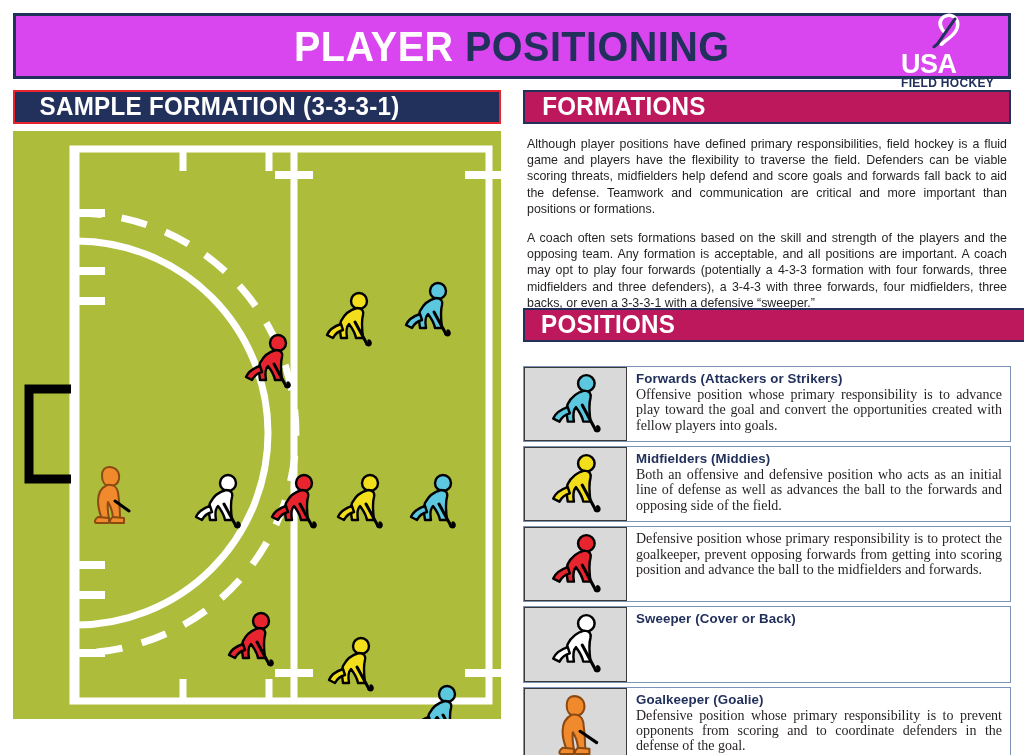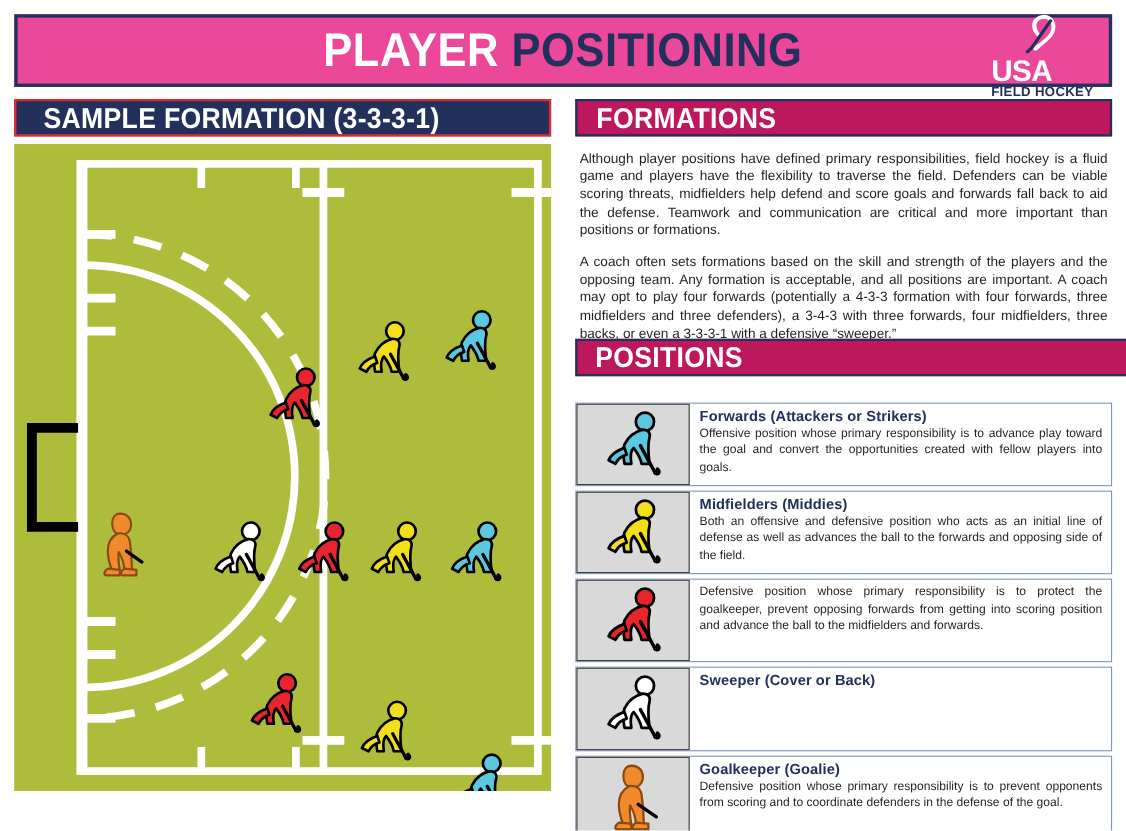--- a/index.html
+++ b/index.html
@@ -8,21 +8,21 @@
     background: #ffffff;
     font-family: "Liberation Sans", sans-serif;
     overflow: hidden;
   }
   .page { position: relative; width: 1024px; height: 755px; background:#fff; }
 
   
   .header-banner {
     position: absolute; left: 13px; top: 13px;
     width: 998px; height: 66px;
-    background: #ec4899;
+    background: #d946ef;
     border: 3px solid #22305C;
     display: flex; align-items: center; justify-content: center;
   }
   .header-title {
     font-size: 43px; font-weight: bold; letter-spacing: 0.5px;
     font-family: "Liberation Sans", sans-serif;
     white-space: nowrap;
     transform: scaleX(0.92);
   }
   .title-white { color: #FFFFFF; }
@@ -39,21 +39,21 @@
     color:#fff; font-size: 27px; font-weight: bold; letter-spacing: -0.5px;
     font-family:"Liberation Sans", sans-serif;
   }
   .logo-fh {
     color:#22305C; font-size: 12px; font-weight: bold; letter-spacing: 0.3px;
     font-family:"Liberation Sans", sans-serif;
   }
 
   
   .bar {
-    display:flex; align-items:center;
+    display:flex; align-items:flex-end;
     padding-left: 11px;
     font-size: 26px; font-weight: bold; color: #FFFFFF;
     letter-spacing: 0.3px;
     transform-origin: left center;
   }
   .bar span { transform: scaleX(0.93); display:inline-block; }
   .bar-navy { background:#22305C; border: 2px solid #E8252E; }
   .bar-red  { background:#be185d; border: 2px solid #22305C; }
 
   #left-bar  { position:absolute; left:13px;  top:90px; width:488px; height:34px; }
@@ -99,23 +99,23 @@
     padding: 3px 0;
   }
   .card-icon svg { width: 62px; height: 100%; display:block; }
   .card-body { flex:1; padding: 4px 8px 5px 9px; }
   .card-title {
     color:#22305C; font-weight:bold; font-size:13.3px;
     letter-spacing:0.1px; line-height: 16px;
     font-family:"Liberation Sans", sans-serif;
   }
   .card-desc {
-    color:#231F20; font-size:11px; line-height:15.3px;
+    color:#231F20; font-size:14px; line-height:15.3px;
     text-align: justify;
-    font-family:Liberation Sans, sans-serif;
+    font-family:Liberation Serif, serif;
   }
   .card-h-5 .card-icon { min-height: 62px; }
 </style>
 </head>
 <body>
 
 <div class="page">
 
   <div class="header-banner">
     <div class="header-title">

